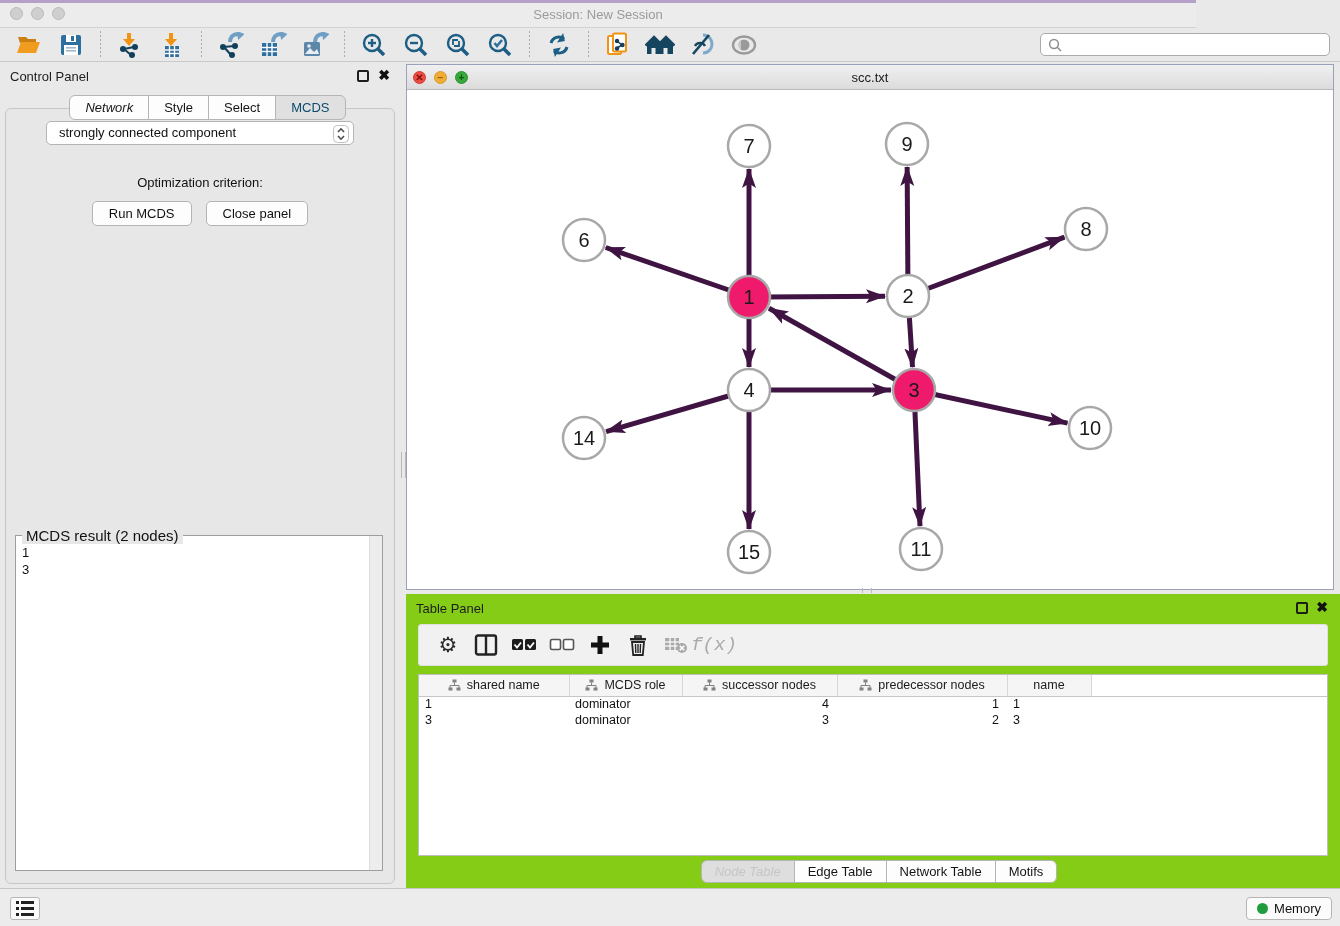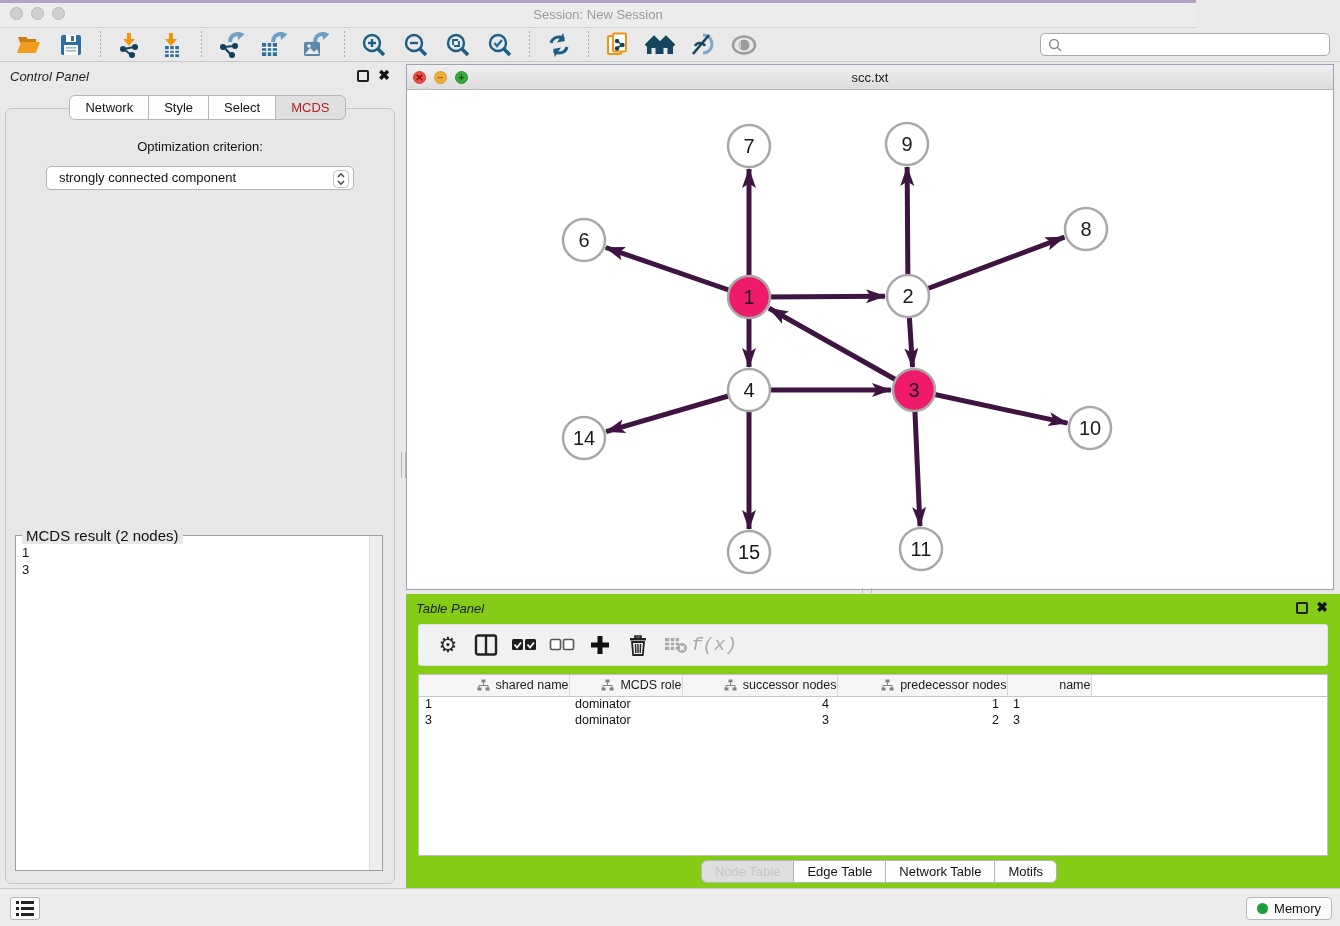--- a/index.html
+++ b/index.html
@@ -27,31 +27,31 @@
     background-image:linear-gradient(#aaa 40%, rgba(0,0,0,0) 0%);
     background-size:1px 4px; background-repeat:repeat-y; }
   #search-box { position:absolute; right:10px; top:5px; width:290px; height:23px;
     background:#fff; border:1px solid #ababab; border-radius:5px;
     display:flex; align-items:center; padding-left:7px; }
   #search-box input { border:none; outline:none; flex:1; font-size:12px; height:18px;
     font-family:"Liberation Sans",sans-serif; background:transparent; margin-left:5px;}
   
   #control-panel { position:absolute; left:0; top:62px; width:403px; height:826px; background:#e9e9e9; }
   .panel-header { position:relative; height:28px; }
-  .panel-title { position:absolute; left:10px; top:7px; font-size:13px; color:#1d1d1d;font-style:italic; }
+  .panel-title { position:absolute; left:10px; top:7px; font-size:13px; color:#1d1d1d; }
   .panel-float { position:absolute; width:12px; height:12px; border:2px solid #1d1d1d; border-radius:2px; top:8px; }
   .panel-close { position:absolute; top:6px; font-size:14px; font-weight:bold; color:#111; line-height:14px; }
   #control-panel .panel-float { right:34px; }
   #control-panel .panel-close { right:13px; }
   #cp-tabs { position:absolute; left:0; right:0; top:33px; display:flex; justify-content:center; z-index:2; }
   .tab-btn { font-size:13px; color:#151515; background:#fdfdfd; border:1px solid #b5b5b5;
     padding:4px 15px; margin-left:-1px; cursor:pointer; }
-  .tab-btn:first-child { border-radius:6px 0 0 6px; margin-left:12px; }
+  .tab-btn:first-child { border-radius:6px 0 0 6px; margin-left:12px;font-style:italic; }
   .tab-btn:last-child { border-radius:0 6px 6px 0; }
-  #cp-tabs .tab-btn.active { background:#e0e0e0; color:#b91c1c; }
+  #cp-tabs .tab-btn.active { background:#e0e0e0; color:#0c4a6e; }
   #cp-body { position:absolute; left:5px; right:8px; top:46px; bottom:4px;
     background:#e7e7e7; border:1px solid #c6c6c6; border-radius:6px; }
   #opt-label { text-align:center; margin-top:30px; font-size:13px; color:#111; }
   #criterion-select { position:relative; margin:12px auto 0; width:308px; height:24px;
     background:#fff; border:1px solid #b4b4b4; border-radius:5px;
     font-size:13px; color:#111; line-height:22px; padding-left:12px; cursor:default; }
   #criterion-select .stepper { position:absolute; right:4px; top:3px; }
   .cp-buttons { display:flex; justify-content:center; gap:14px; margin-top:11px; }
   .cp-btn { background:#fdfdfd; border:1px solid #b4b4b4; border-radius:5px;
     font-size:13px; color:#111; padding:4px 16px; font-family:"Liberation Sans",sans-serif; cursor:pointer; }
@@ -89,21 +89,21 @@
     display:flex; align-items:center; padding-left:10px; }
   .tp-icon { width:30px; height:30px; display:flex; align-items:center; justify-content:center; margin:0 4px; }
   .gear-glyph { font-size:21px; color:#2b2b2b; line-height:22px; }
   .fx-glyph { font-family:Liberation Mono, monospace; font-style:italic; font-size:19px; color:#aaa; }
   #tp-table { position:absolute; left:12px; right:12px; top:80px; bottom:32px;
     background:#fff; border:1px solid #bfbfbf; overflow:hidden; }
   #tp-table table { border-collapse:collapse; table-layout:fixed; width:100%; }
   #tp-table th { height:21px; background:#f5f5f5; border-bottom:1px solid #c6c6c6;
     border-right:1px solid #d8d8d8; font-size:12.5px; font-weight:normal; color:#1b1b1b;
     text-align:center; white-space:nowrap; overflow:hidden; }
-  #tp-table th .hcell { display:flex; align-items:center; justify-content:flex-end; gap:6px; }
+  #tp-table th .hcell { display:flex; align-items:center; justify-content:center; gap:6px; }
   #tp-table th.filler { background:#fff; border-right:none; }
   #tp-table td { height:16px; font-size:12.5px; color:#111; padding:0 6px; white-space:nowrap; }
   #tp-table td.al { text-align:left; }
   #tp-table td.ar { text-align:right; padding-right:8px; }
   #tp-tabs { position:absolute; left:0; right:0; bottom:5px; display:flex; justify-content:center; }
   #tp-tabs .tab-btn { padding:3px 13px; font-size:13px; }
   #tp-tabs .tab-btn.active { background:#dedede; color:#c6c6c6; }
   
   #statusbar { position:absolute; left:0; top:888px; width:1340px; height:38px;
     background:#ececec; border-top:1px solid #c6c6c6; }
@@ -293,30 +293,34 @@
   </div>
 </div>
 
 <div id="control-panel">
   <div class="panel-header">
     <span class="panel-title">Control Panel</span>
     <span class="panel-float"></span>
     <span class="panel-close">✖</span>
   </div>
   <div id="cp-body">
-    <div id="opt-label">Optimization criterion:</div>
     <div id="criterion-select">
       <span>strongly connected component</span>
       <span class="stepper">
         <svg width="16" height="18" viewBox="0 0 16 18">
             <rect x="0.5" y="0.5" width="15" height="17" rx="4" fill="#fff" stroke="#c0c0c0"></rect>
             <path d="M5 7l3-3.2L11 7" stroke="#4a4a4a" stroke-width="1.6" fill="none"></path>
             <path d="M5 11l3 3.2 3-3.2" stroke="#4a4a4a" stroke-width="1.6" fill="none"></path>
           </svg>
       </span>
+    </div>
+    <div id="opt-label">Optimization criterion:</div>
+    <div class="cp-buttons">
+      <button class="cp-btn">Run MCDS</button>
+      <button class="cp-btn">Close panel</button>
     </div>
     <div id="result-box">
       <div id="result-legend">MCDS result (2 nodes)</div>
       <div id="result-text">1
 3</div>
       <div id="result-scroll"></div>
     </div>
   </div>
   <div id="cp-tabs">
     <div class="tab-btn">Network</div>

